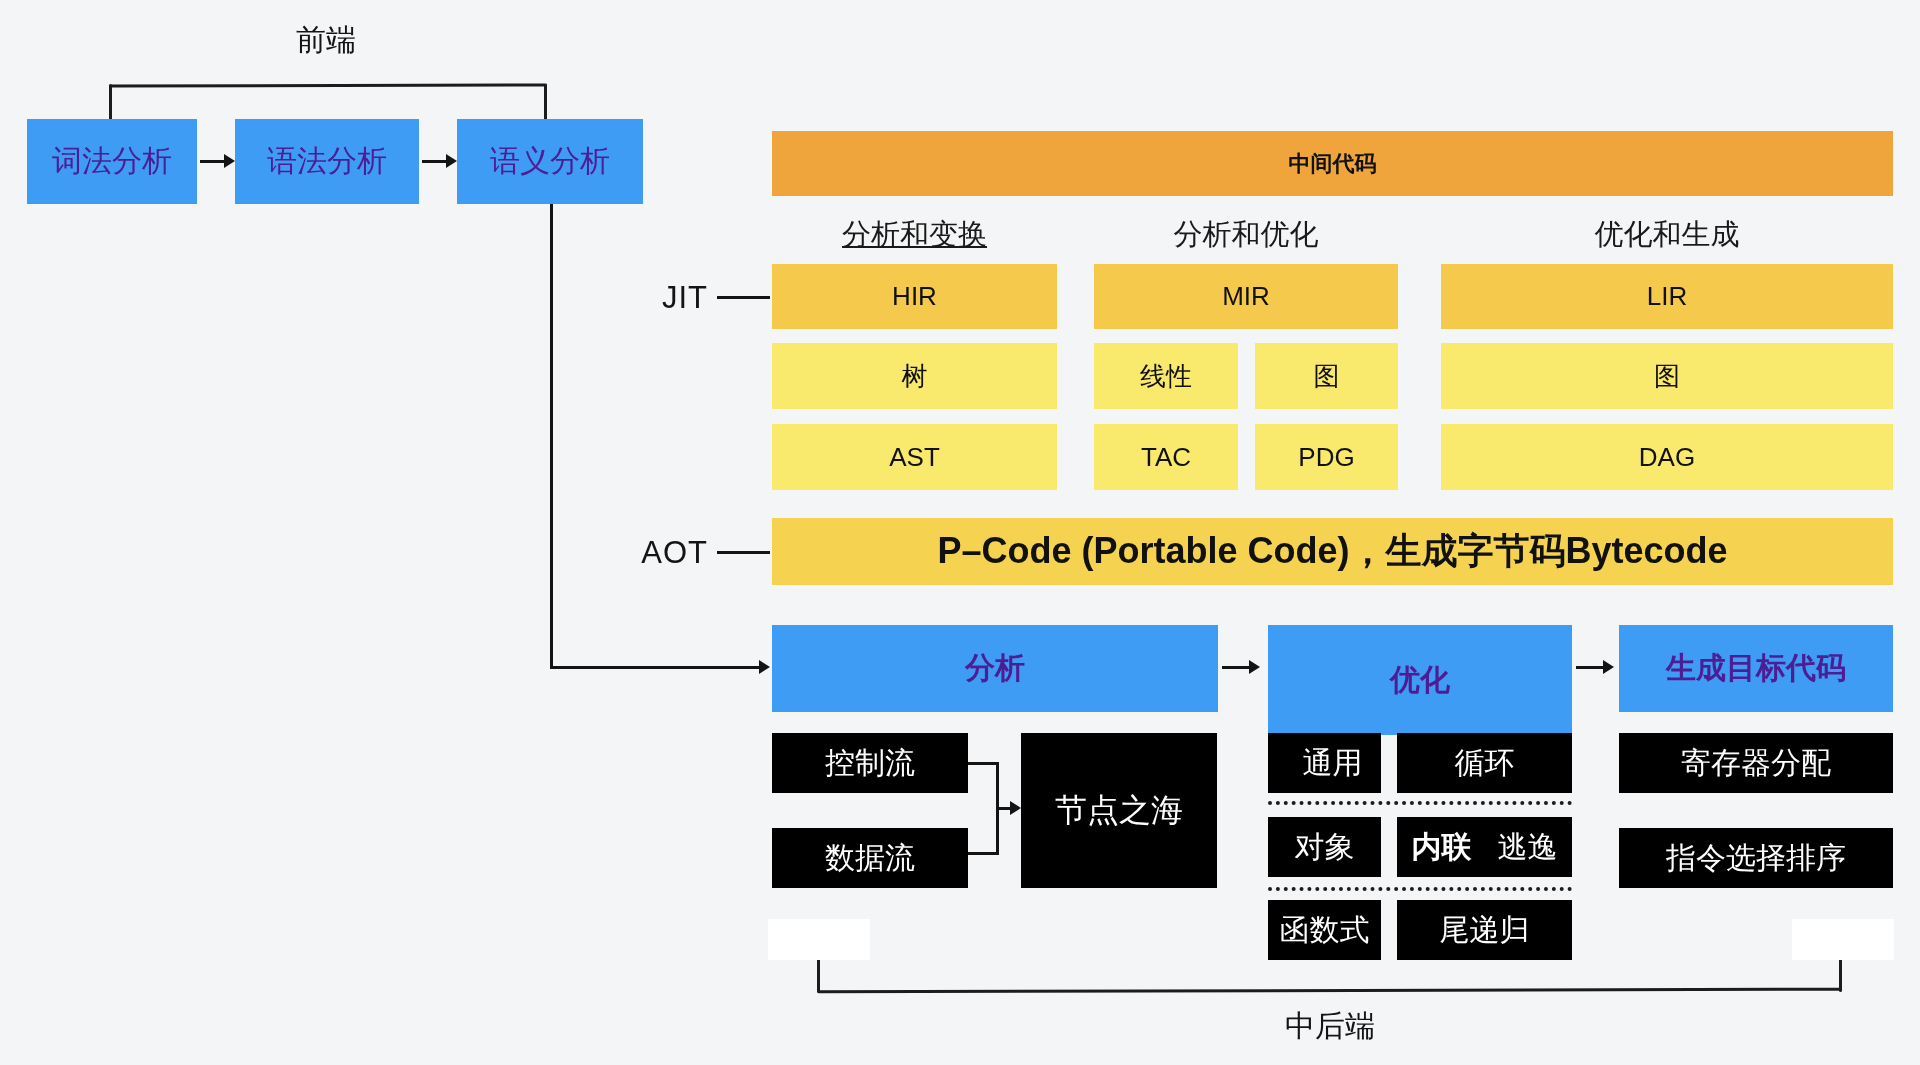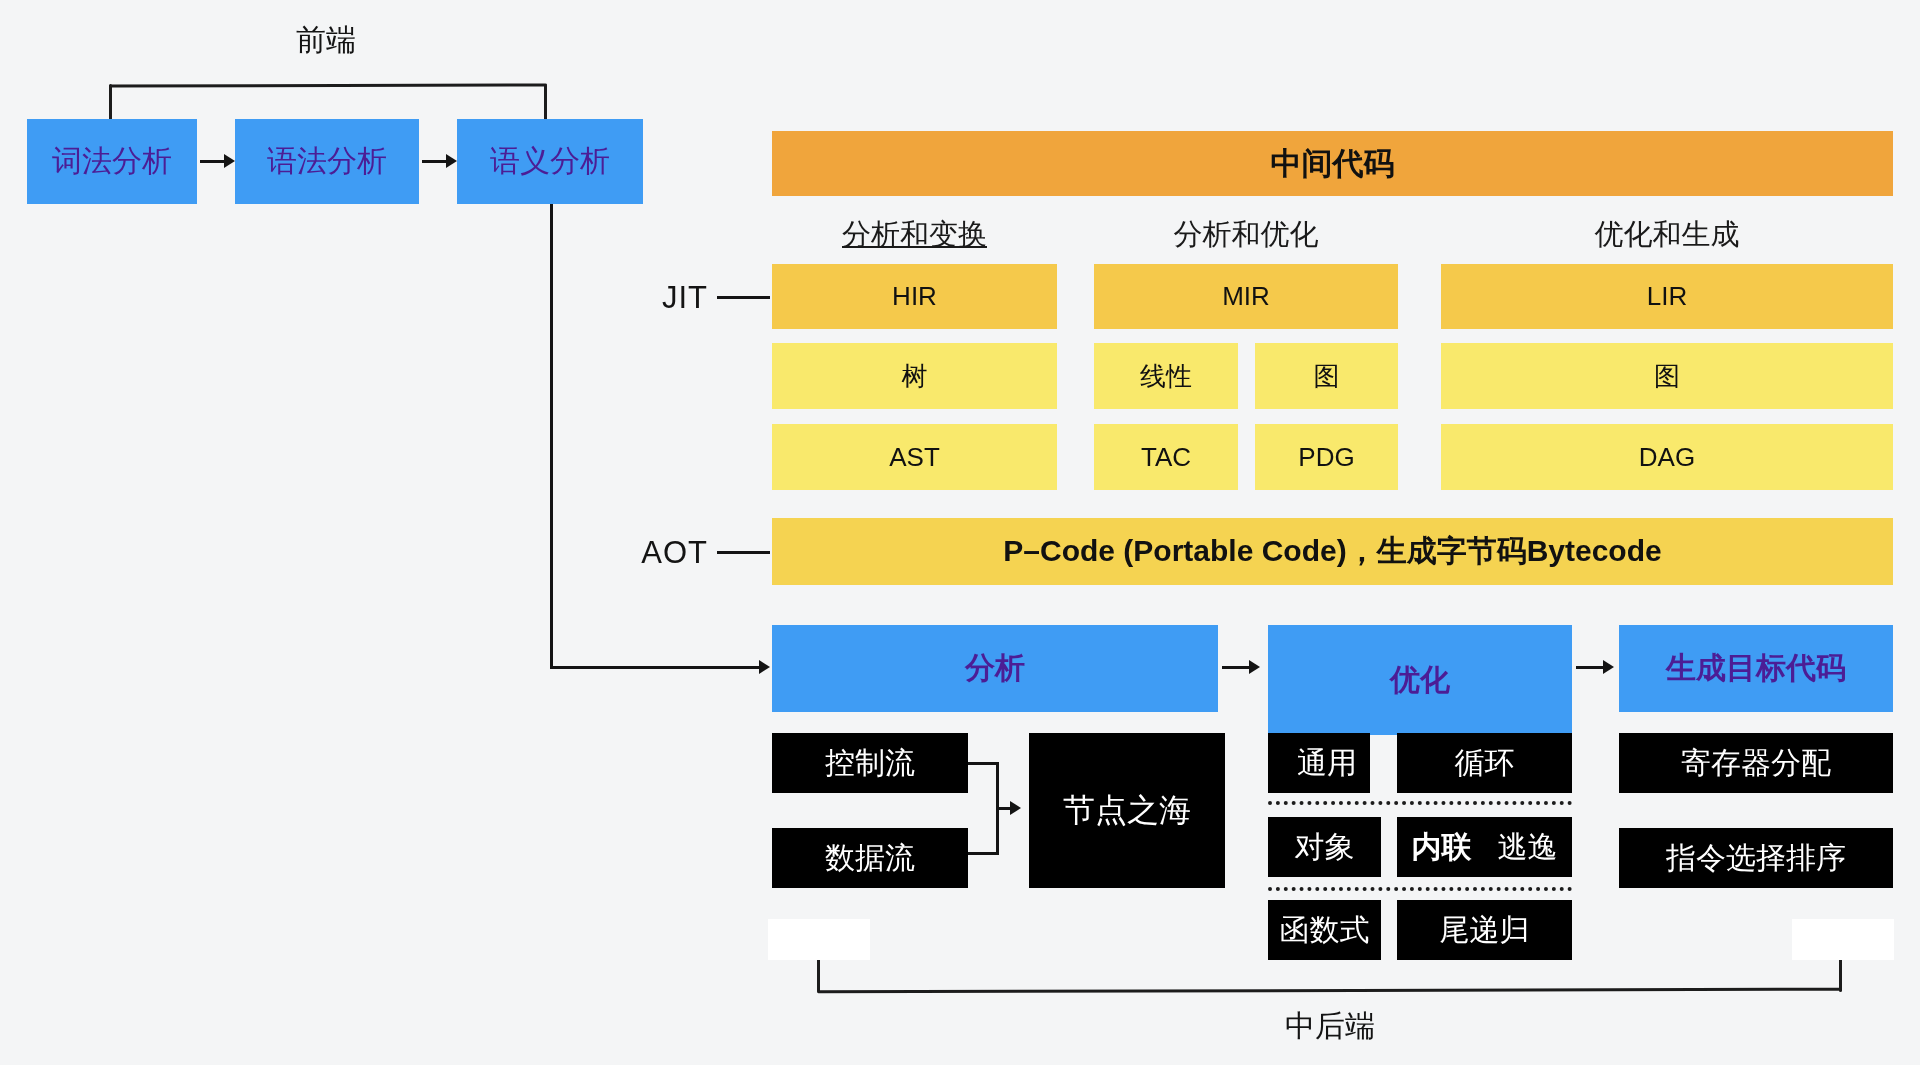--- a/index.html
+++ b/index.html
@@ -3,23 +3,23 @@
 <meta charset="utf-8">
 <style>
   html,body{margin:0;padding:0;}
   body{background:#e9eaec;font-family:"Liberation Sans","DejaVu Sans",sans-serif;}
   #canvas{position:relative;width:1920px;height:1065px;background:#f4f5f6;overflow:hidden;}
 
   .box{position:absolute;display:flex;align-items:center;justify-content:center;
        color:#111;text-align:center;box-sizing:border-box;}
   .blue{background:#3f9cf4;color:#4c1d95;font-size:30px;}
   .blue.bold{font-weight:700;}
-  .orange{background:#f0a53c;font-weight:700;font-size:31px;}
+  .orange{background:#f0a53c;font-weight:700;font-size:22px;}
   .gold{background:#f5c94b;font-size:26px;}
-  .pcode{background:#f5d351;font-weight:700;font-size:30px;}
+  .pcode{background:#f5d351;font-weight:700;font-size:36px;}
   .yellow{background:#f9e96c;font-size:26px;}
   .pink{background:#000000;color:#ffffff;font-size:30px;}
   .white-mask{position:absolute;background:#ffffff;}
 
   .lbl{position:absolute;color:#141414;display:flex;align-items:center;justify-content:center;}
   .hdr{font-size:29px;color:#1a1a1a;}
   .side{font-size:31px;letter-spacing:1px;}
 
   .line{position:absolute;background:#141414;}
   .sketch{position:absolute;background:#1c1c1c;border-radius:2px;}
@@ -129,25 +129,25 @@
   </div>
   <div class="box pink" style="left:772px;top:828px;width:196px;height:60px;">
     <span>数据流</span>
   </div>
 
   <div class="line" style="left:968px;top:762px;width:31px;height:3px;"></div>
   <div class="line" style="left:968px;top:852px;width:31px;height:3px;"></div>
   <div class="line" style="left:996px;top:762px;width:3px;height:93px;"></div>
   <div class="line" style="left:996px;top:807px;width:15px;height:3px;"></div>
   <div class="ah-right" style="left:1010px;top:801px;"></div>
-  <div class="box pink" style="left:1021px;top:733px;width:196px;height:155px;font-size:32px;margin-left:8px;">
+  <div class="box pink" style="left:1021px;top:733px;width:196px;height:155px;font-size:32px;">
     <span>节点之海</span>
   </div>
 
-  <div class="box pink" style="left:1268px;top:733px;width:102px;height:60px;padding-left:16px;">
+  <div class="box pink" style="left:1268px;top:733px;width:113px;height:60px;padding-left:16px;">
     <span>通用</span>
   </div>
   <div class="box pink" style="left:1397px;top:733px;width:175px;height:60px;">
     <span>循环</span>
   </div>
   <div class="dotted" style="left:1268px;top:801px;width:304px;"></div>
   <div class="box pink" style="left:1268px;top:817px;width:113px;height:60px;">
     <span>对象</span>
   </div>
   <div class="box pink" style="left:1397px;top:817px;width:175px;height:60px;">

